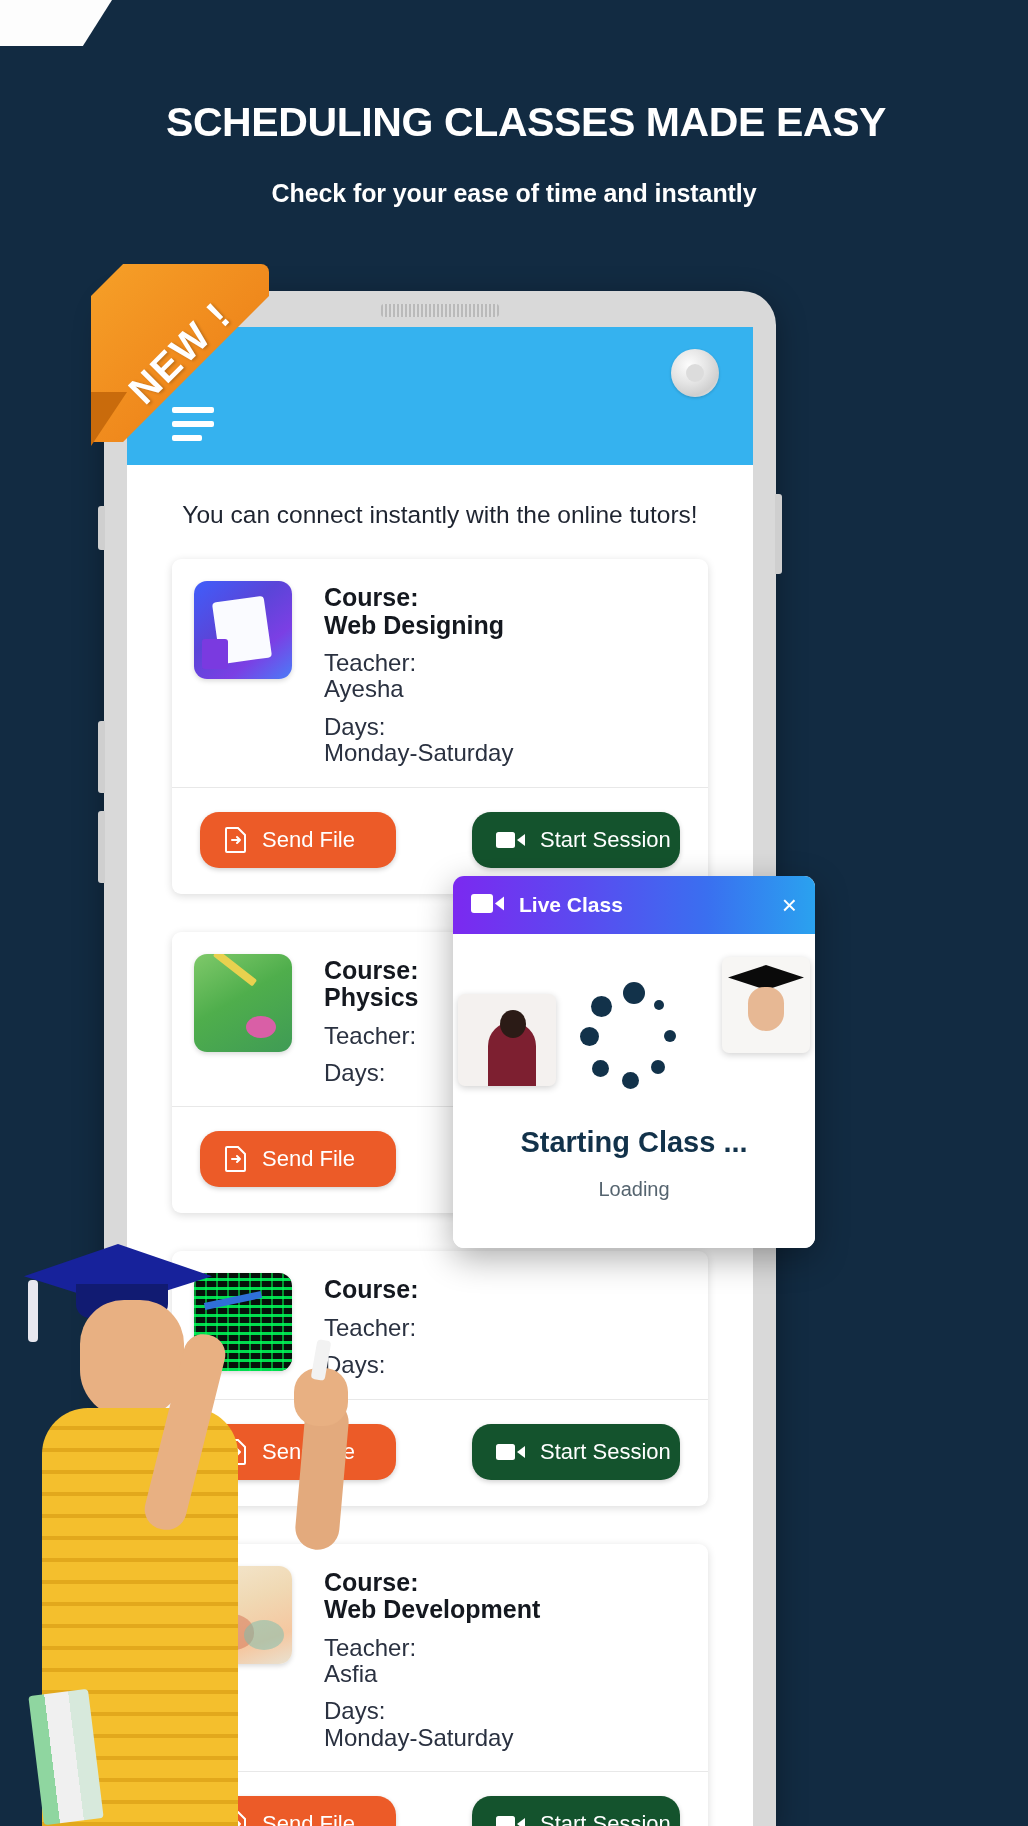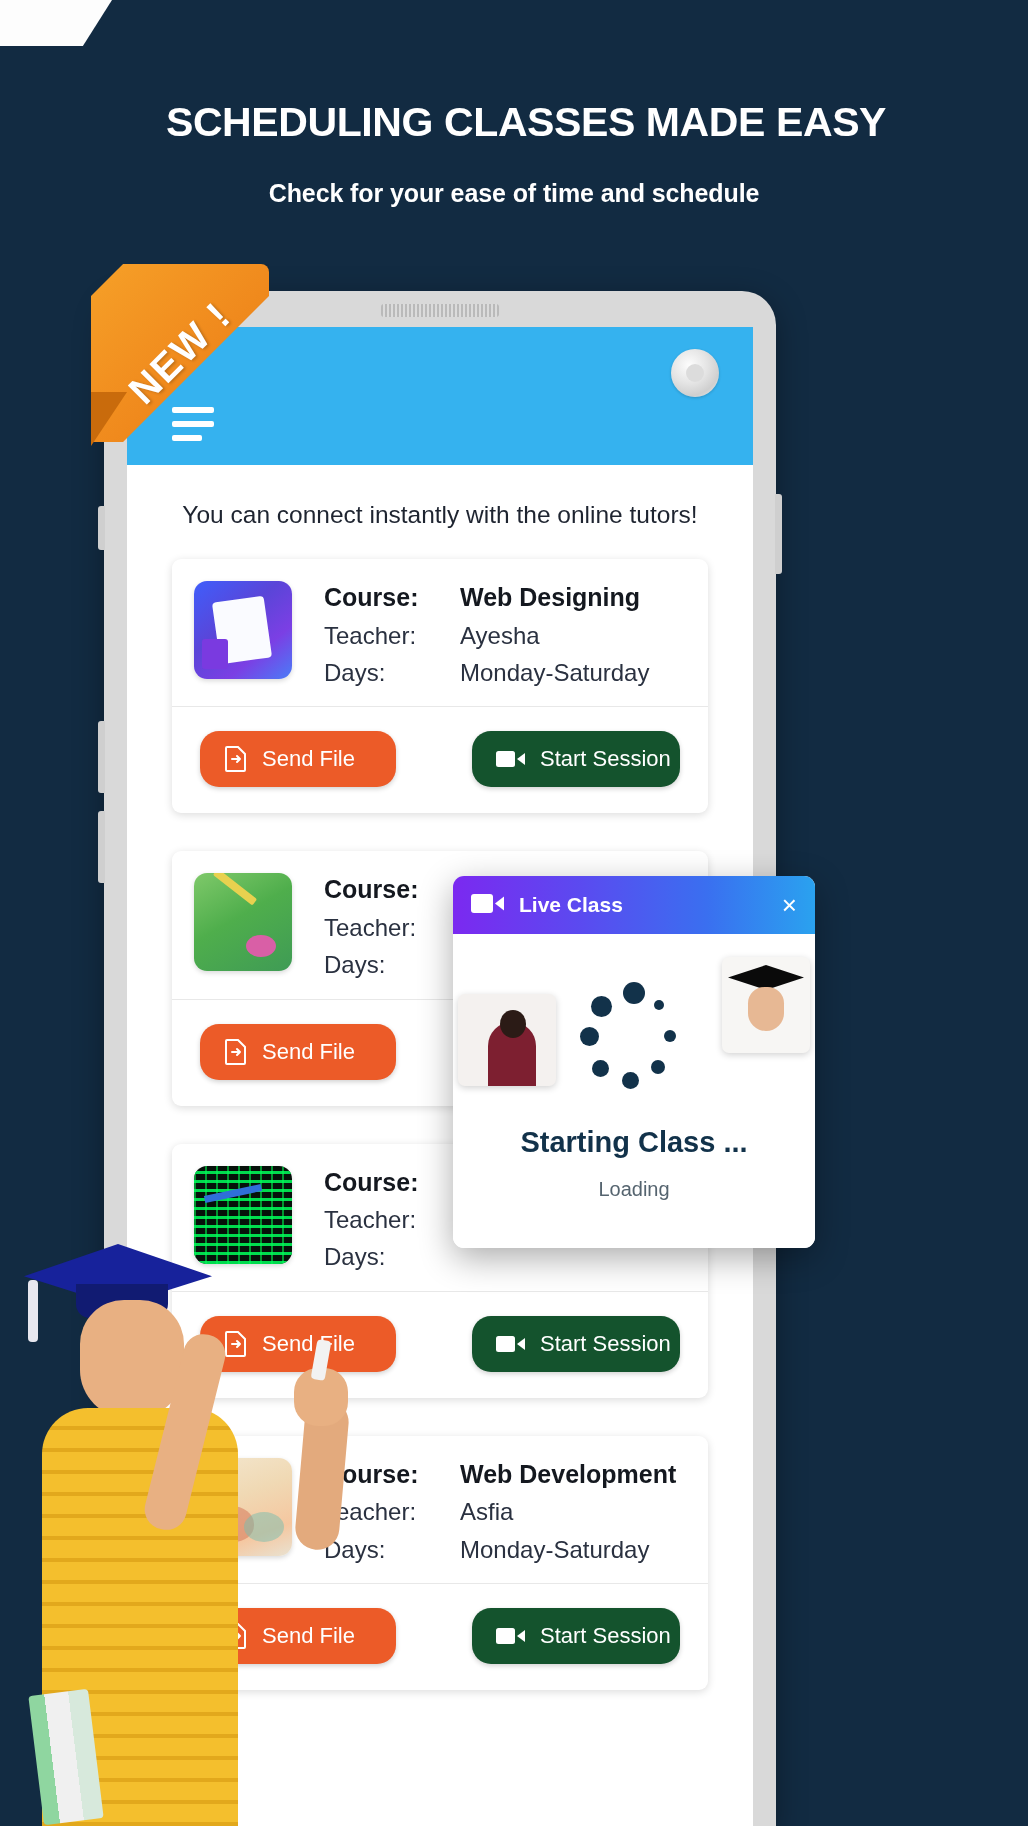--- a/index.html
+++ b/index.html
@@ -133,21 +133,21 @@
     background:
       repeating-linear-gradient(0deg, rgba(0,255,90,.85) 0 3px, transparent 3px 9px),
       repeating-linear-gradient(90deg, rgba(0,220,70,.65) 0 2px, transparent 2px 11px);
   }
   .t-code::after{content:"";position:absolute;left:10px;top:24px;width:58px;height:7px;background:#2f6fd8;transform:rotate(-12deg);}
   .t-dev{background:linear-gradient(160deg,#f3e7cf 0%,#f0d9b4 40%,#f5c7a0 75%,#e9e2d1 100%);}
   .t-dev::before{content:"";position:absolute;left:14px;top:48px;width:46px;height:36px;background:rgba(214,120,90,.55);border-radius:40% 50% 45% 55%;}
   .t-dev::after{content:"";position:absolute;left:50px;top:54px;width:40px;height:30px;background:rgba(120,190,175,.5);border-radius:50%;}
 
   .fields{ flex:1; padding-top:3px;}
-  .frow{ display:flex; margin-bottom:11px; line-height:1.1;}
+  .frow{ display:flex; margin-bottom:11px; line-height:1.1;flex-direction:column;}
   .frow:last-child{margin-bottom:0;}
   .flabel{ width:136px; flex:none; font-size:24px; color:#2a3140;}
   .fvalue{ font-size:24px; color:#2a3140;}
   .frow.head .flabel,.frow.head .fvalue{ font-weight:bold; font-size:25px; color:#14181f;}
 
   .card-sep{ height:1px; background:#e8e8e8; margin:0 0 0 0;}
   .card-actions{ display:flex; align-items:center; padding:24px 28px 26px 28px; gap:22px;}
   .btn{
     height:56px; border-radius:19px; display:inline-flex; align-items:center;
     color:#fff; font-size:22px; padding:0 24px; border:none; cursor:pointer;
@@ -212,21 +212,21 @@
   .boy-hand .fist{position:absolute;left:2px;top:28px;width:54px;height:58px;background:#e8b082;border-radius:24px;}
   .boy-hand .marker{position:absolute;left:22px;top:0px;width:14px;height:40px;background:#f2f2f2;border-radius:4px;transform:rotate(10deg);}
 </style>
 </head>
 <body>
 
 <div class="corner-flag"></div>
 
 <div class="headings">
   <div class="h-title">SCHEDULING CLASSES MADE EASY</div>
-  <div class="h-sub">Check for your ease of time and schedule</div>
+  <div class="h-sub">Check for your ease of time and instantly</div>
 </div>
 
 <div class="phone">
   <div class="speaker"></div>
   <div class="side-btn a"></div>
   <div class="side-btn b"></div>
   <div class="side-btn c"></div>
   <div class="side-btn d"></div>
 
   <div class="phone-inner">

